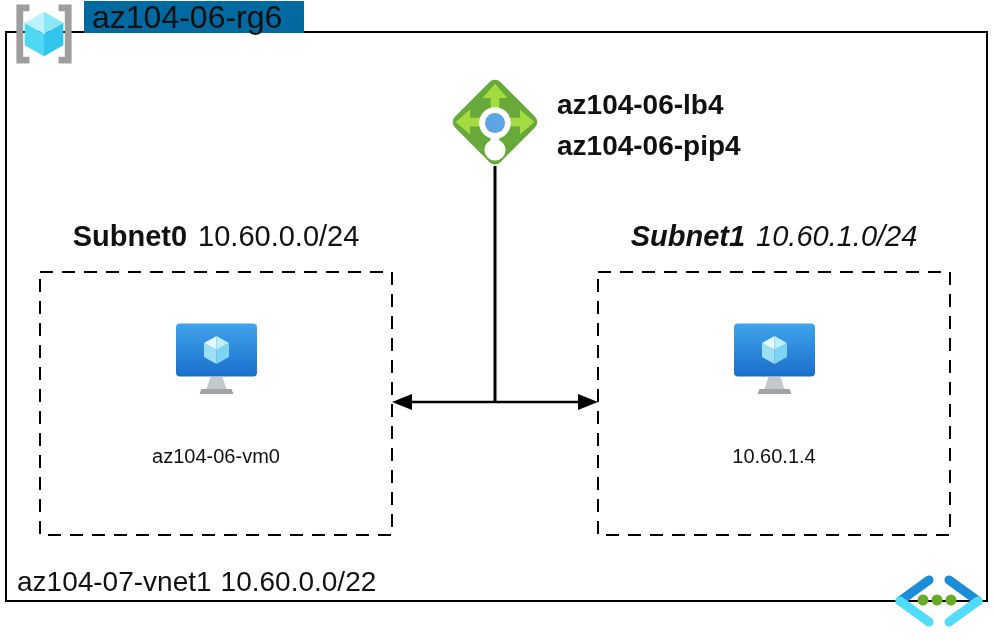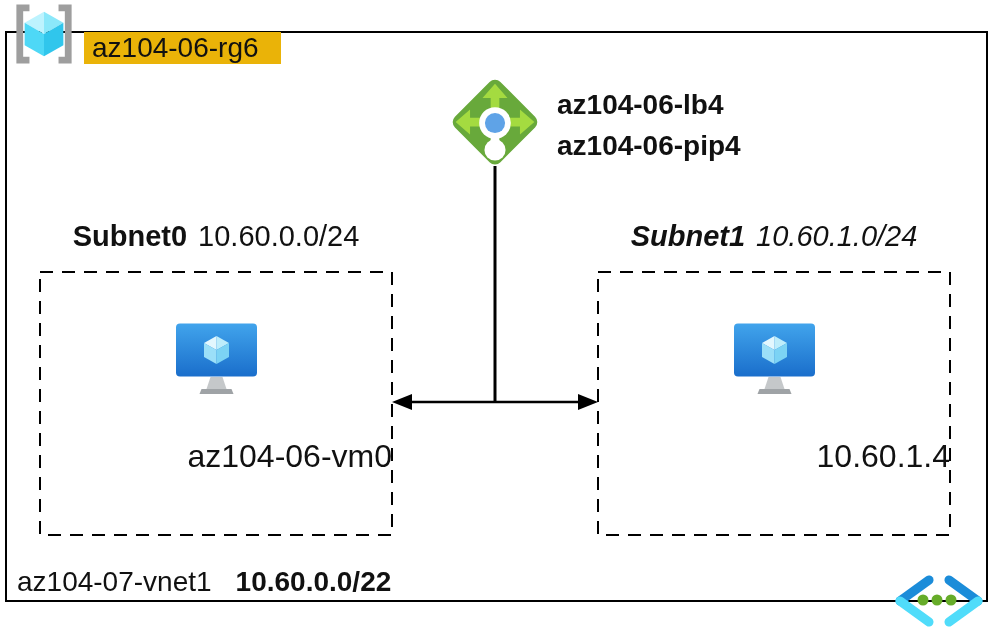--- a/index.html
+++ b/index.html
@@ -14,54 +14,54 @@
   .abs { position: absolute; }
   svg { display: block; }
 
   #connector-layer { left: 0; top: 0; z-index: 1; }
 
   .icon { z-index: 2; }
 
   .label { z-index: 3; white-space: nowrap; }
 
   #rg-label {
-    left: 84px; top: 32px;
-    font-size: 28px; line-height: 32px;
-    background: #eab308;
+    left: 84px; top: 1px;
+    font-size: 32px; line-height: 32px;
+    background: #0369a1;
     padding: 0 22px 0 8px;
   }
 
   #lb-labels {
     left: 557px; top: 84px;
     font-size: 28px; line-height: 41px; font-weight: bold;
   }
 
   .subnet-label {
     top: 219px; width: 352px;
     text-align: center;
     font-size: 29px; line-height: 34px;
   }
   #subnet0-label { left: 40px; }
   #subnet1-label { left: 598px; font-style: italic; }
   .subnet-name { font-weight: bold; }
   .subnet-cidr { margin-left: 11px; text-align: right; }
 
   .vm-label {
     top: 438px; width: 352px;
-    text-align: right;
-    font-size: 32px; line-height: 37px;
+    text-align: center;
+    font-size: 20px; line-height: 37px;
   }
   #vm0-label { left: 40px; }
   #vm1-label { left: 598px; }
 
   #vnet-label {
     left: 17px; top: 566px;
     font-size: 28px; line-height: 32px;
   }
-  #vnet-label .vnet-cidr { margin-left: 24px; font-weight: bold; }
+  #vnet-label .vnet-cidr { margin-left: 9px; }
 </style>
 </head>
 <body>
 
 <div id="canvas">
 
   <svg id="connector-layer" class="abs" width="994" height="639" viewBox="0 0 994 639">
 
     <rect x="6" y="32" width="981" height="569" fill="none" stroke="#000000" stroke-width="2"></rect>
 

